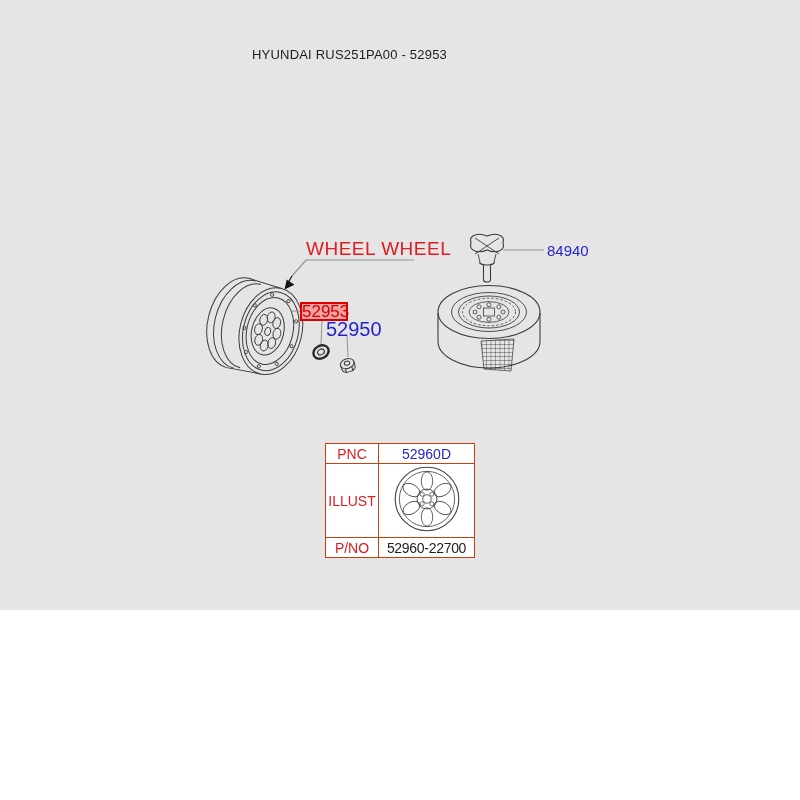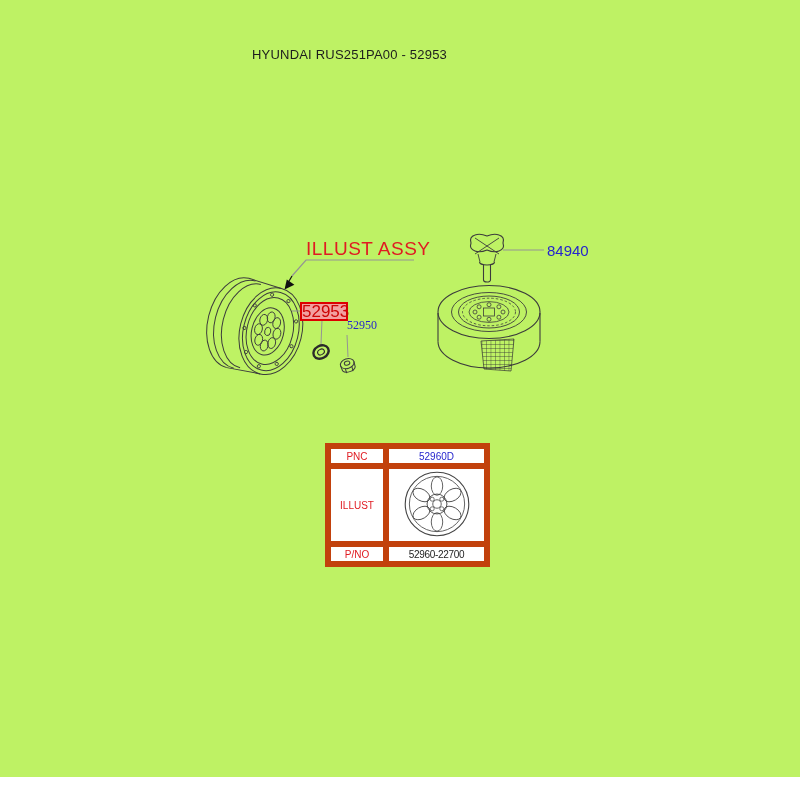--- a/index.html
+++ b/index.html
@@ -1,45 +1,45 @@
 <!DOCTYPE html>
 <html><head>
 <meta charset="utf-8">
 <style>
   html,body{margin:0;padding:0;background:#ffffff;}
   #canvas{
-    position:relative;width:800px;height:777px;background:#bef264;overflow:hidden;
+    position:relative;width:800px;height:610px;background:#e5e5e5;overflow:hidden;
     font-family:"Liberation Sans",sans-serif;
   }
   .abs{position:absolute;}
   #diagram-svg{position:absolute;left:0;top:0;width:800px;height:800px;}
   #page-title{
     left:252px;top:47px;font-size:13px;color:#1d1d1d;letter-spacing:0.2px;white-space:nowrap;
   }
   #wheel-assy-label{
     left:306px;top:238px;font-size:19px;color:#e01b22;white-space:nowrap;letter-spacing:0.5px;
   }
   #part-52953{
     left:300px;top:302px;width:44px;height:15px;
     background:#f2a0a0;border:2px solid #dd0000;
     color:#cc0505;font-size:17px;line-height:15px;text-align:center;
     cursor:pointer;
   }
   #part-52950{
-    left:347px;top:318px;font-size:12px;color:#2525cd;white-space:nowrap;cursor:pointer;font-family:Liberation Serif, serif;
+    left:326px;top:318px;font-size:20px;color:#2525cd;white-space:nowrap;cursor:pointer;
   }
   #part-62850{
     left:547px;top:242px;font-size:15px;color:#2525cd;white-space:nowrap;cursor:pointer;
   }
   #info-table{
     left:325px;top:443px;border-collapse:collapse;table-layout:fixed;
   }
   #info-table td{
-    border:6px solid #c2410c;text-align:center;vertical-align:middle;
-    font-size:10px;padding:0;background:#ffffff;
+    border:1px solid #c2410c;text-align:center;vertical-align:middle;
+    font-size:14px;padding:0;background:#ffffff;
   }
   #info-table .hdr{color:#e01b22;}
   #info-table .c1{width:52px;}
   #info-table .c2{width:95px;}
   #info-table .r-small{height:20px;}
   #info-table .r-illust{height:72px;}
   .pnc-val{color:#2525cd;}
   .pno-val{color:#1d1d1d;letter-spacing:-0.3px;}
 </style>
 </head>
@@ -147,21 +147,21 @@
         <pattern id="hatch" width="4.5" height="4" patternUnits="userSpaceOnUse">
           <path d="M0,0 H4.5 M0,0 V4" stroke="#333333" stroke-width="0.8" fill="none"></path>
         </pattern>
       </defs>
       <path d="M481,341 L514,339 L511,371 L484,369 Z" fill="url(#hatch)" stroke="#333333" stroke-width="0.7"></path>
     </g>
   </svg>
 
   <div id="page-title" class="abs">HYUNDAI RUS251PA00 - 52953</div>
 
-  <div id="wheel-assy-label" class="abs">ILLUST ASSY</div>
+  <div id="wheel-assy-label" class="abs">WHEEL WHEEL</div>
 
   <div id="part-52953" class="abs">52953</div>
 
   <div id="part-52950" class="abs">52950</div>
 
   <div id="part-62850" class="abs">84940</div>
 
   <table id="info-table" class="abs">
     <tbody>
         <tr class="r-small">

